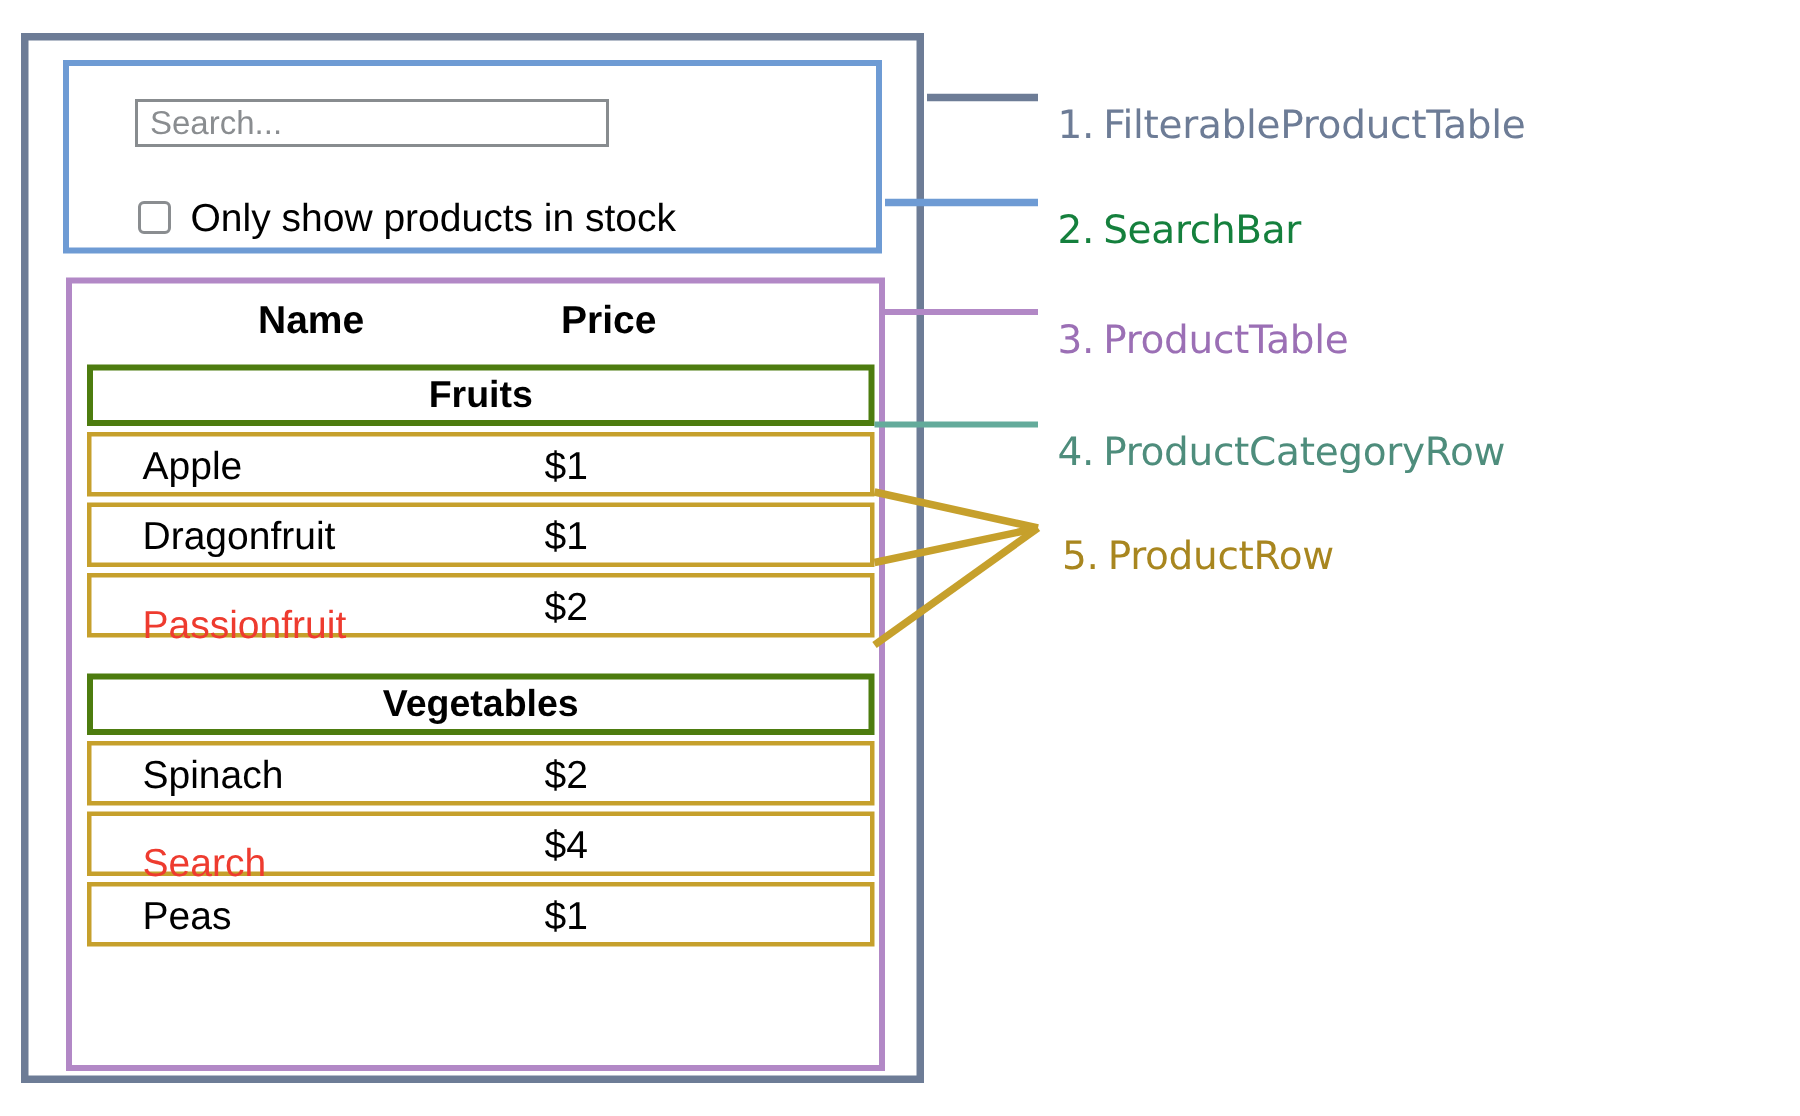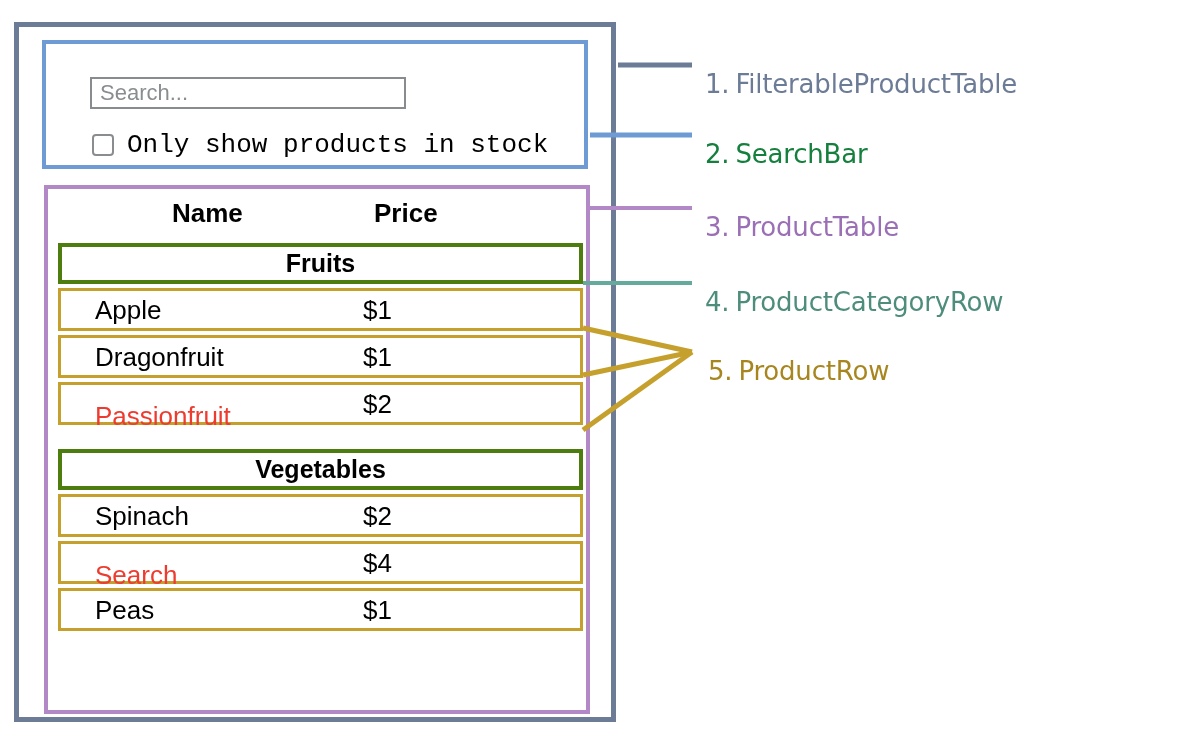--- a/index.html
+++ b/index.html
@@ -15,39 +15,39 @@
     position:absolute;left:14px;top:22px;width:602px;height:700px;
     border:5px solid #6d7c96;background:#fff;box-sizing:border-box;
   }
 
   
   .searchbar{
     position:absolute;left:42px;top:40px;width:546px;height:129px;
     border:4px solid #6e9bd4;background:#fff;box-sizing:border-box;
   }
   .search-input{
-    position:absolute;left:90px;top:77px;width:316px;height:32px;
+    position:absolute;left:90px;top:66px;width:316px;height:32px;
     border:2px solid #888c8f;border-radius:0;background:#fff;box-sizing:border-box;
     display:flex;align-items:center;
   }
   .search-input span{
     padding-left:8px;font-size:22px;color:#8a8d90;line-height:1;
     font-family:"Liberation Sans", sans-serif;
   }
   .checkbox-row{
     position:absolute;left:92px;top:128px;height:34px;
     display:flex;align-items:center;gap:13px;
   }
   .checkbox-box{
     width:22px;height:22px;border:2px solid #8a8d90;border-radius:4px;
     background:#fff;box-sizing:border-box;flex:none;
   }
   .checkbox-label{
     font-size:26px;color:#000;white-space:nowrap;line-height:1;
-    font-family:Liberation Mono, monospace;
+    font-family:Liberation Sans, sans-serif;
   }
 
   
   .producttable{
     position:absolute;left:44px;top:185px;width:546px;height:529px;
     border:4px solid #b288c6;background:#fff;box-sizing:border-box;
   }
   .col-head{
     position:absolute;left:48px;top:197px;width:500px;height:32px;
   }

